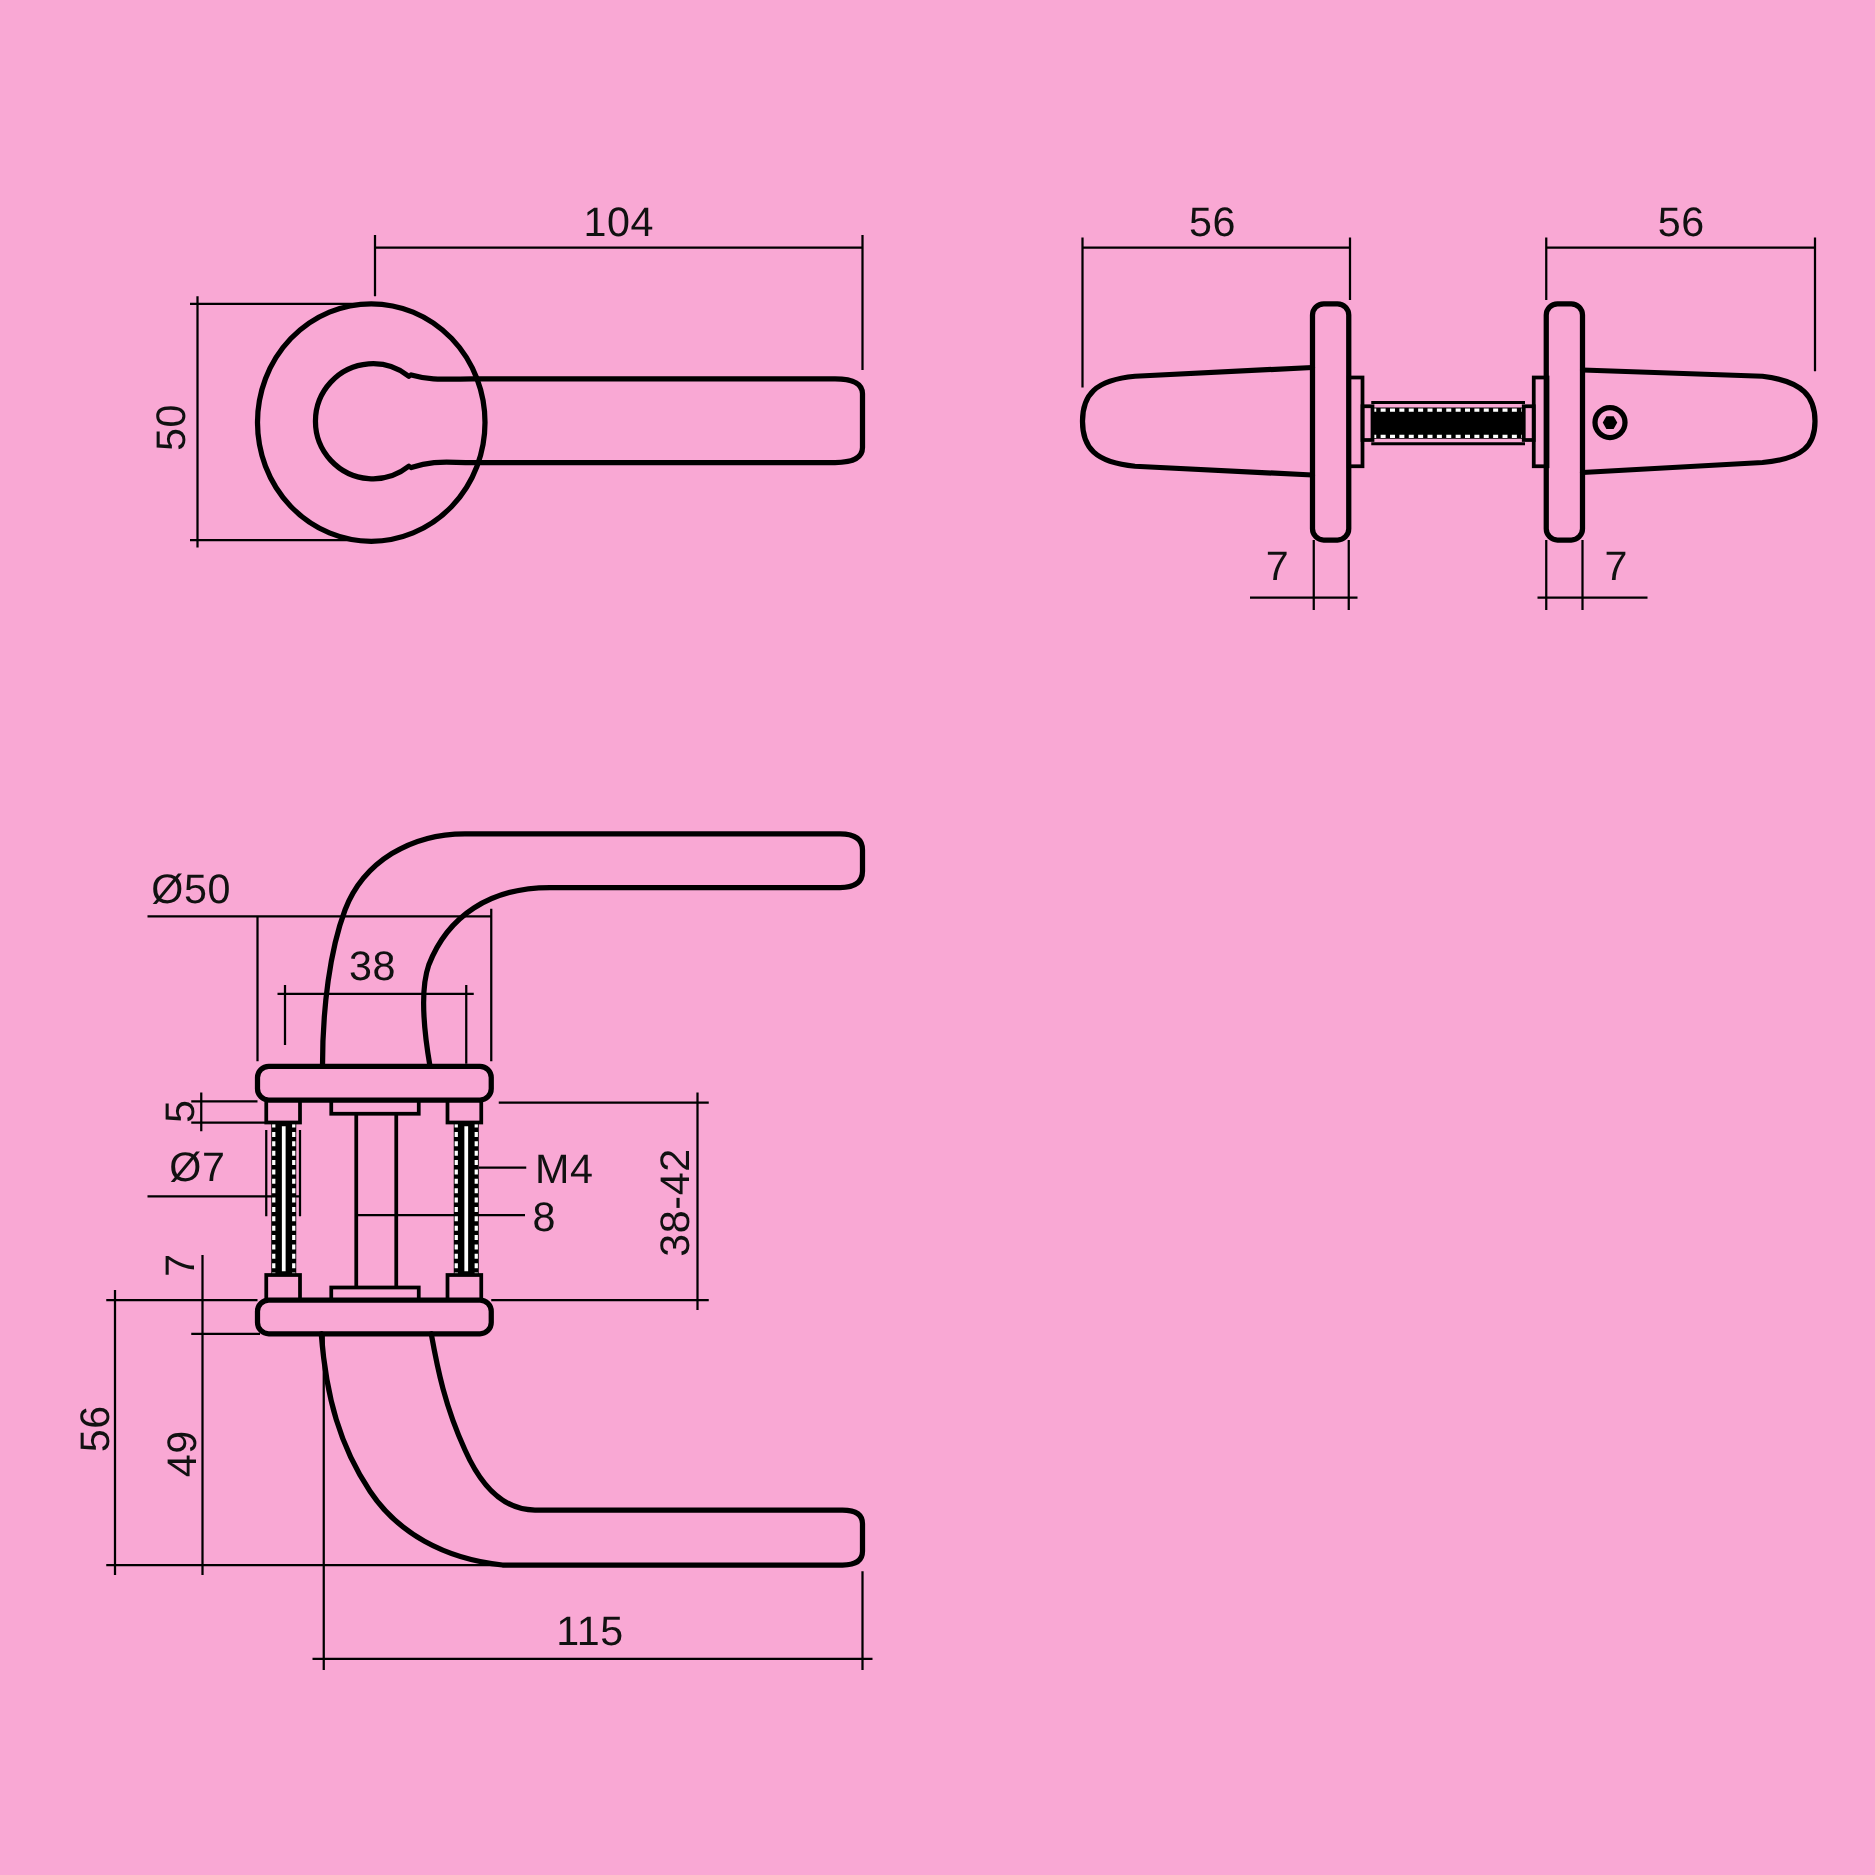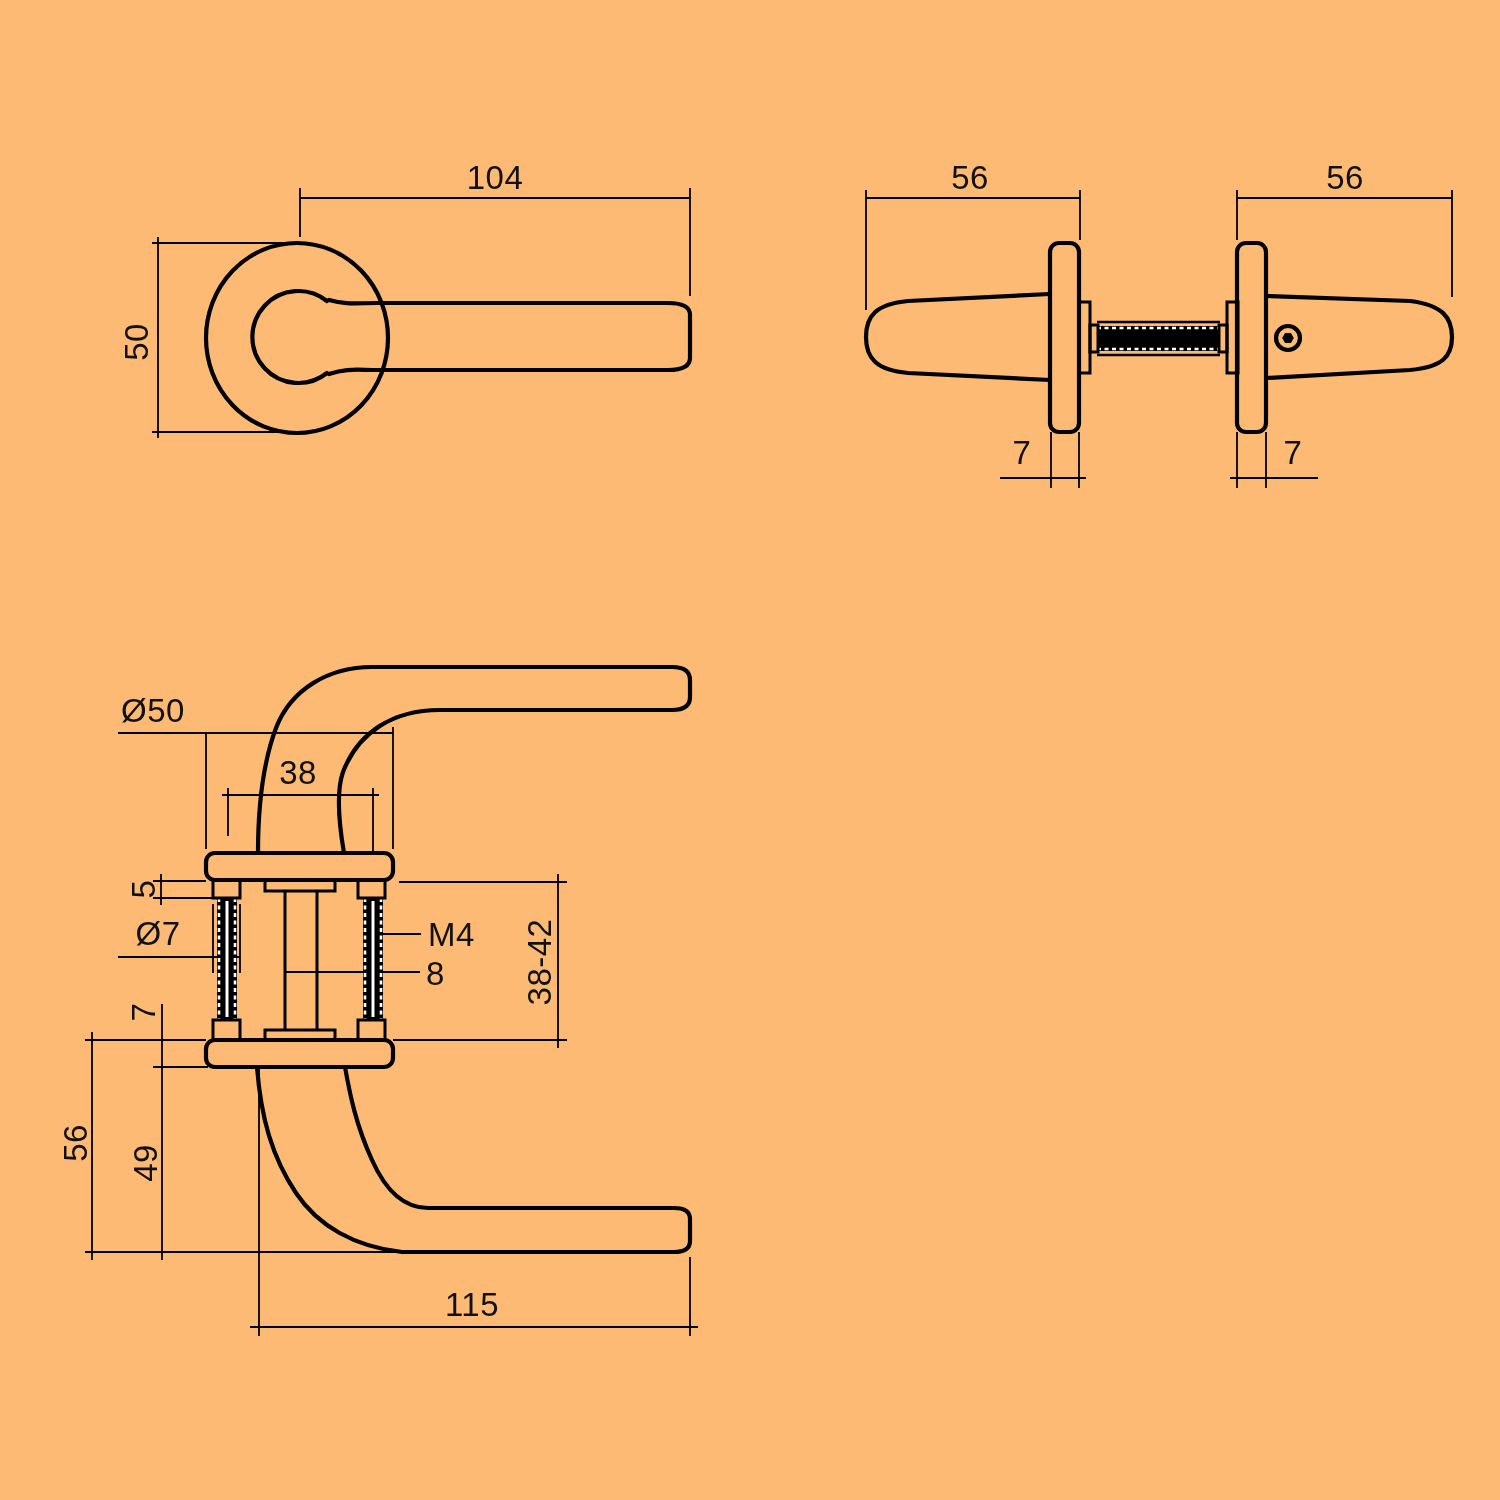--- a/index.html
+++ b/index.html
@@ -4,21 +4,21 @@
 <style>
   html, body {
     margin: 0;
     padding: 0;
     background: #ffffff;
   }
   .stage {
     position: relative;
     width: 1500px;
     height: 1500px;
-    background: #fdba74;
+    background: #f9a8d4;
     overflow: hidden;
   }
   svg text {
     font-family: "Liberation Sans", "DejaVu Sans", sans-serif;
     font-size: 33px;
     font-weight: 400;
     fill: #111111;
     letter-spacing: 0.5px;
   }
   .part  { fill: none; stroke: #000000; stroke-width: 4.2; stroke-linecap: round; stroke-linejoin: round; }

